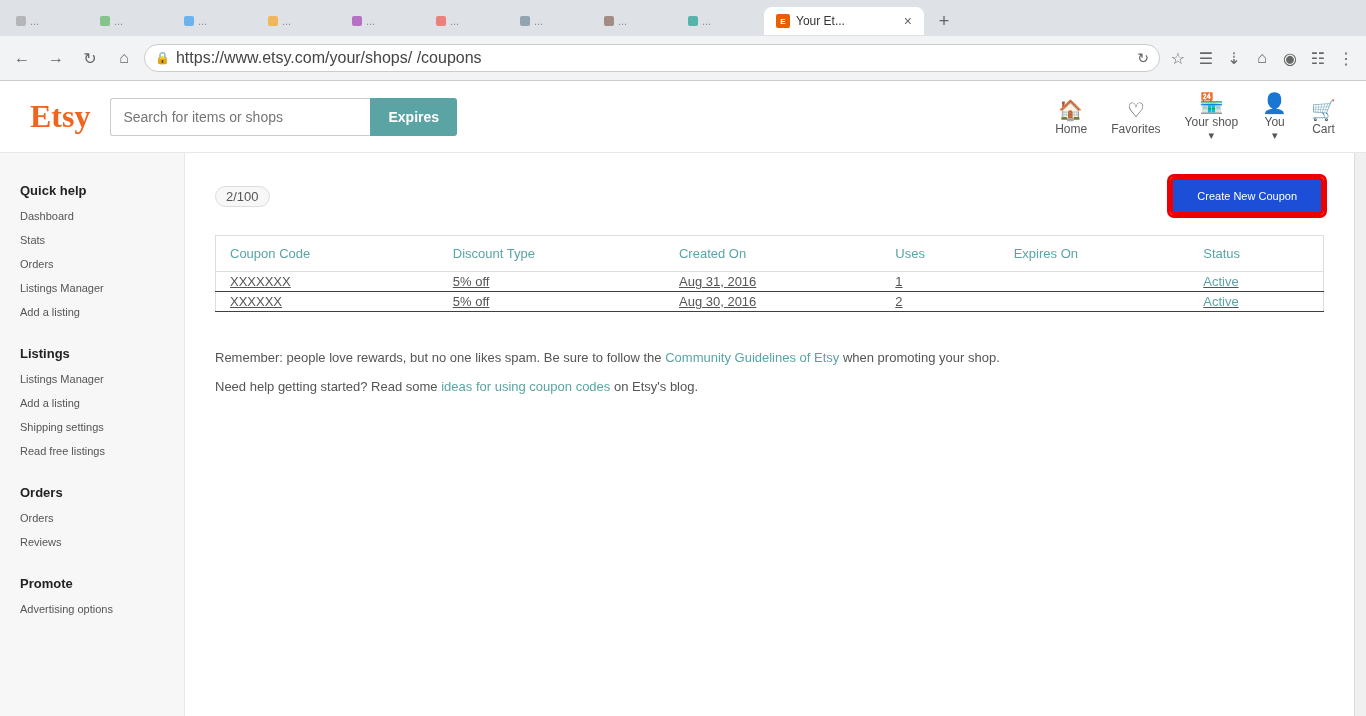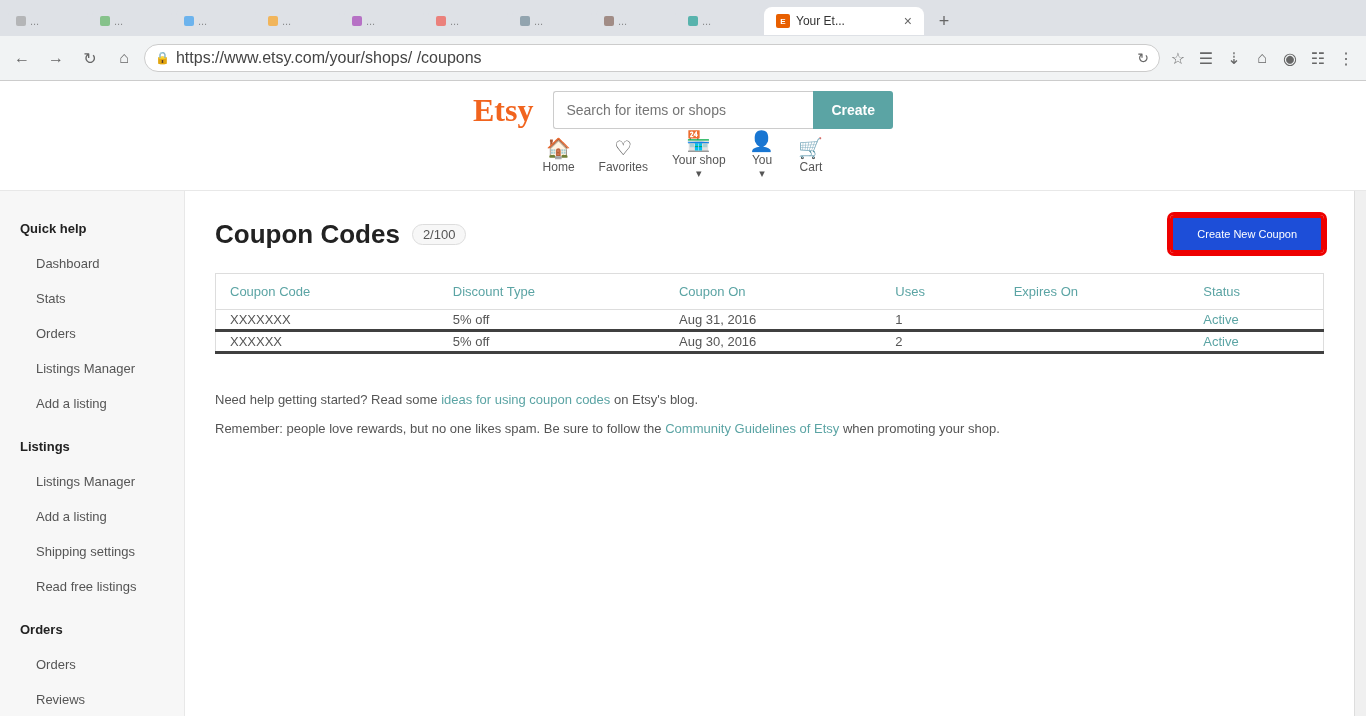--- a/index.html
+++ b/index.html
@@ -76,21 +76,20 @@
     .nav-icon { width: 24px; height: 24px; color: #666; font-size: 16px; display: flex; align-items: center; justify-content: center; cursor: pointer; }
 
     
     .page-header {
       border-bottom: 1px solid #e8e8e8;
       padding: 10px 30px;
       display: flex;
       align-items: center;
       justify-content: space-between;
       background: #fff;
-      flex-direction: column;
     }
     .header-left { display: flex; align-items: center; gap: 20px; }
     .etsy-logo { font-size: 32px; font-weight: bold; color: #f1641e; font-family: Georgia, serif; cursor: pointer; }
     .search-bar { display: flex; }
     .search-input {
       width: 260px;
       height: 38px;
       border: 1px solid #ccc;
       border-right: none;
       padding: 0 12px;
@@ -128,27 +127,26 @@
       padding: 20px 0;
       border-right: 1px solid #e8e8e8;
     }
     .sidebar-section-title {
       font-size: 13px;
       font-weight: bold;
       color: #222;
       padding: 10px 20px 6px;
     }
     .sidebar-item {
-      padding: 6px 36px;
-      font-size: 13px;
+      padding: 6px 20px;
+      font-size: 11px;
       color: #555;
       cursor: pointer;
       display: block;
       text-decoration: none;
-      margin-top: 8px;
     }
     .sidebar-divider { height: 12px; }
 
     
     .content { flex: 1; padding: 24px 30px; background: #fff; }
 
     .page-title-row {
       display: flex;
       align-items: center;
       justify-content: space-between;
@@ -193,21 +191,22 @@
       font-size: 13px;
       font-weight: normal;
       color: #5ba4a4;
       border-bottom: 1px solid #ddd;
       background: #fff;
     }
     .coupon-table td {
       padding: 2px 14px;
       font-size: 13px;
       color: #555;
-      border-bottom: 3px solid #404040;
+      border-bottom: 1px solid #404040;
+      text-decoration: underline;
     }
     .coupon-code-cell { color: #aaa; }
     .active-link { color: #5ba4a4; text-decoration: none; cursor: pointer; }
 
     .help-text { font-size: 13px; color: #555; line-height: 1.6; margin-top: 8px; }
     .help-link { color: #5ba4a4; text-decoration: none; }
 
     
     .scrollbar {
       width: 12px;
@@ -260,21 +259,21 @@
       <span class="nav-icon">⋮</span>
     </div>
   </div>
 </div>
 
 <div class="page-header">
   <div class="header-left">
     <div class="etsy-logo">Etsy</div>
     <div class="search-bar">
       <input class="search-input" type="text" placeholder="Search for items or shops" style="">
-      <button class="search-btn">Create</button>
+      <button class="search-btn">Expires</button>
     </div>
   </div>
   <div class="header-nav">
     <a class="nav-item">
       <span class="nav-item-icon">🏠</span>
       <span class="nav-item-label">Home</span>
     </a>
     <a class="nav-item">
       <span class="nav-item-icon">♡</span>
       <span class="nav-item-label">Favorites</span>
@@ -320,32 +319,31 @@
     <a class="sidebar-item">Reviews</a>
     <div class="sidebar-divider"></div>
 
     <div class="sidebar-section-title">Promote</div>
     <a class="sidebar-item">Advertising options</a>
   </div>
 
   <div class="content">
     <div class="page-title-row">
       <div class="page-title-left">
-        <h1 class="page-title">Coupon Codes</h1>
         <span class="count-badge">2/100</span>
       </div>
       <button class="create-coupon-btn">Create New Coupon</button>
     </div>
 
     <table class="coupon-table">
       <thead>
         <tr>
           <th>Coupon Code</th>
           <th>Discount Type</th>
-          <th>Coupon On</th>
+          <th>Created On</th>
           <th>Uses</th>
           <th>Expires On</th>
           <th>Status</th>
         </tr>
       </thead>
       <tbody>
         <tr>
           <td class="coupon-code-cell">XXXXXXX</td>
           <td>5% off</td>
           <td>Aug 31, 2016</td>
@@ -358,21 +356,21 @@
           <td>5% off</td>
           <td>Aug 30, 2016</td>
           <td>2</td>
           <td></td>
           <td><a class="active-link">Active</a></td>
         </tr>
       </tbody>
     </table>
 
     <p class="help-text">
+      <span>Remember: people love rewards, but no one likes spam. Be sure to follow the </span><a class="help-link">Community Guidelines of Etsy</a><span> when promoting your shop.</span>
+    </p>
+    <p class="help-text">
       <span>Need help getting started? Read some </span><a class="help-link">ideas for using coupon codes</a><span> on Etsy's blog.</span>
     </p>
-    <p class="help-text">
-      <span>Remember: people love rewards, but no one likes spam. Be sure to follow the </span><a class="help-link">Community Guidelines of Etsy</a><span> when promoting your shop.</span>
-    </p>
   </div>
 
   <div class="scrollbar"></div>
 </div>
 
 </body></html>

